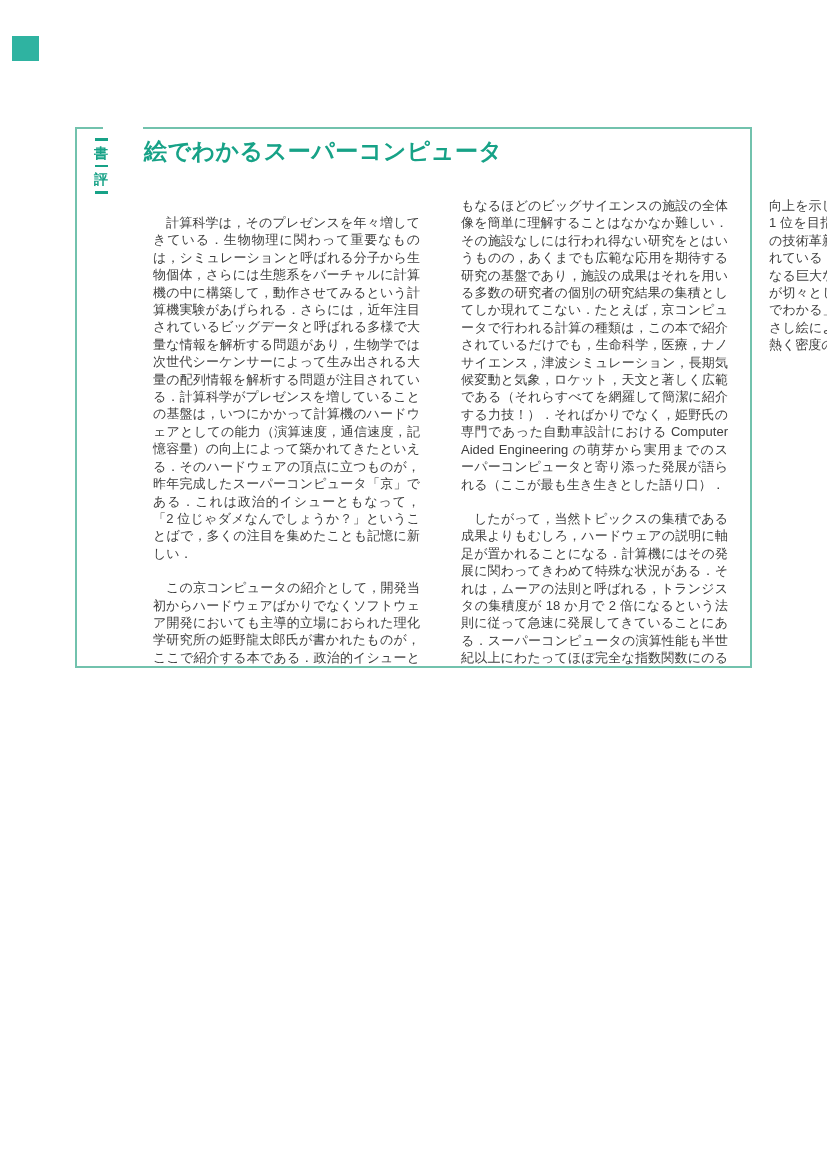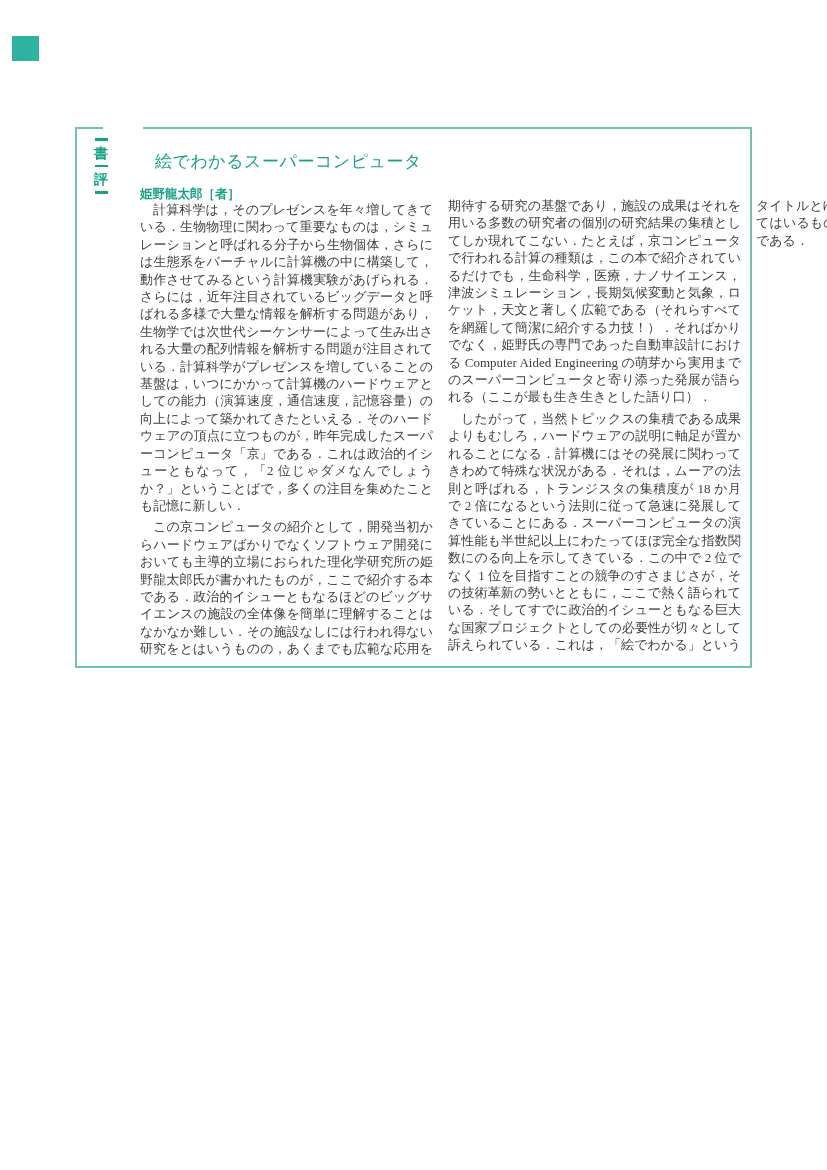--- a/index.html
+++ b/index.html
@@ -36,36 +36,36 @@
   }
   .side-label .dash{width:13px;height:2.5px;background:var(--teal-text);}
   .side-label .ch{
     font-size:14px;font-weight:bold;line-height:14px;
   }
   .box-header{
     position:absolute;left:140px;top:137px;width:560px;
     color:var(--teal-text);
   }
   .book-title{
-    font-size:17px;font-weight:normal;letter-spacing:0.5px;
-    line-height:20px;margin:15px;
+    font-size:23px;font-weight:bold;letter-spacing:0.5px;
+    line-height:20px;margin:4px;
   }
   .book-author{
     font-size:12.5px;font-weight:bold;line-height:15px;margin-top:3px;
   }
   .book-pub{
     font-size:12.5px;font-weight:bold;line-height:15px;margin-top:1px;
   }
   .review-body{
     position:absolute;left:136px;top:197px;width:609px;height:472px;
     column-count:2;column-gap:7px;column-fill:auto;
     font-size:13px;line-height:17.4px;color:var(--body-text);
     text-align:justify;
   }
-  .review-body p{margin:4px;text-indent:1em;font-family:Liberation Serif, serif;}
+  .review-body p{margin:17px;text-indent:1em;}
   .signature{
     text-align:right;text-indent:0;
   }
 </style>
 </head>
 <body>
 
 <div class="page">
 
   <div class="corner-square"></div>
@@ -76,21 +76,20 @@
   <div class="side-label">
     <div class="dash"></div>
     <div class="ch">書</div>
     <div class="dash"></div>
     <div class="ch">評</div>
     <div class="dash"></div>
   </div>
 
   <div class="box-header">
     <div class="book-title">絵でわかるスーパーコンピュータ</div>
-    <div class="book-author">姫野龍太郎［者］</div>
   </div>
 
   <div class="review-body">
     <p>計算科学は，そのプレゼンスを年々増してきている．生物物理に関わって重要なものは，シミュレーションと呼ばれる分子から生物個体，さらには生態系をバーチャルに計算機の中に構築して，動作させてみるという計算機実験があげられる．さらには，近年注目されているビッグデータと呼ばれる多様で大量な情報を解析する問題があり，生物学では次世代シーケンサーによって生み出される大量の配列情報を解析する問題が注目されている．計算科学がプレゼンスを増していることの基盤は，いつにかかって計算機のハードウェアとしての能力（演算速度，通信速度，記憶容量）の向上によって築かれてきたといえる．そのハードウェアの頂点に立つものが，昨年完成したスーパーコンピュータ「京」である．これは政治的イシューともなって，「2 位じゃダメなんでしょうか？」ということばで，多くの注目を集めたことも記憶に新しい．</p>
     <p>この京コンピュータの紹介として，開発当初からハードウェアばかりでなくソフトウェア開発においても主導的立場におられた理化学研究所の姫野龍太郎氏が書かれたものが，ここで紹介する本である．政治的イシューともなるほどのビッグサイエンスの施設の全体像を簡単に理解することはなかなか難しい．その施設なしには行われ得ない研究をとはいうものの，あくまでも広範な応用を期待する研究の基盤であり，施設の成果はそれを用いる多数の研究者の個別の研究結果の集積としてしか現れてこない．たとえば，京コンピュータで行われる計算の種類は，この本で紹介されているだけでも，生命科学，医療，ナノサイエンス，津波シミュレーション，長期気候変動と気象，ロケット，天文と著しく広範である（それらすべてを網羅して簡潔に紹介する力技！）．そればかりでなく，姫野氏の専門であった自動車設計における Computer Aided Engineering の萌芽から実用までのスーパーコンピュータと寄り添った発展が語られる（ここが最も生き生きとした語り口）．</p>
     <p>したがって，当然トピックスの集積である成果よりもむしろ，ハードウェアの説明に軸足が置かれることになる．計算機にはその発展に関わってきわめて特殊な状況がある．それは，ムーアの法則と呼ばれる，トランジスタの集積度が 18 か月で 2 倍になるという法則に従って急速に発展してきていることにある．スーパーコンピュータの演算性能も半世紀以上にわたってほぼ完全な指数関数にのる向上を示してきている．この中で 2 位でなく 1 位を目指すことの競争のすさまじさが，その技術革新の勢いとともに，ここで熱く語られている．そしてすでに政治的イシューともなる巨大な国家プロジェクトとしての必要性が切々として訴えられている．これは，「絵でわかる」というタイトルとゆるキャラ系のさし絵によって隠されてはいるものの，実に熱く密度の濃い，破格の本である．</p>
     <p class="signature">（横浜市大・院　木寺詔紀）</p>
   </div>
 
 </div>

